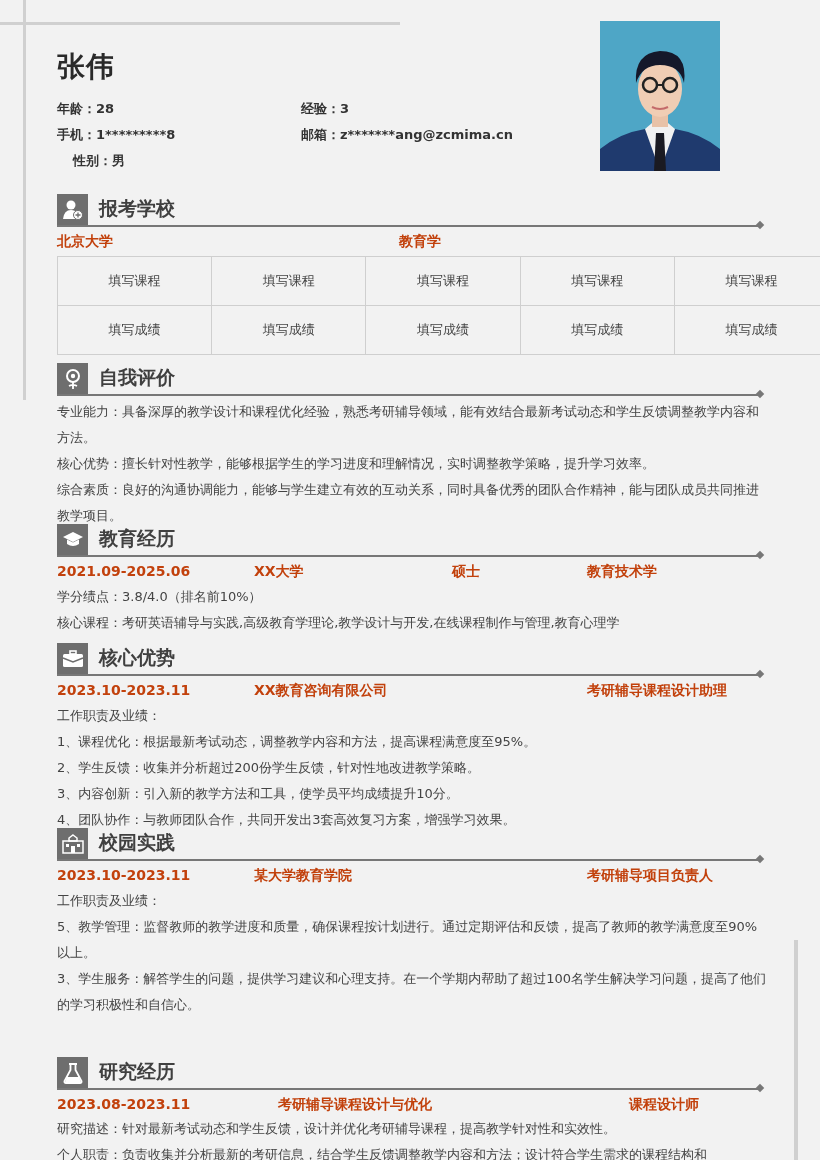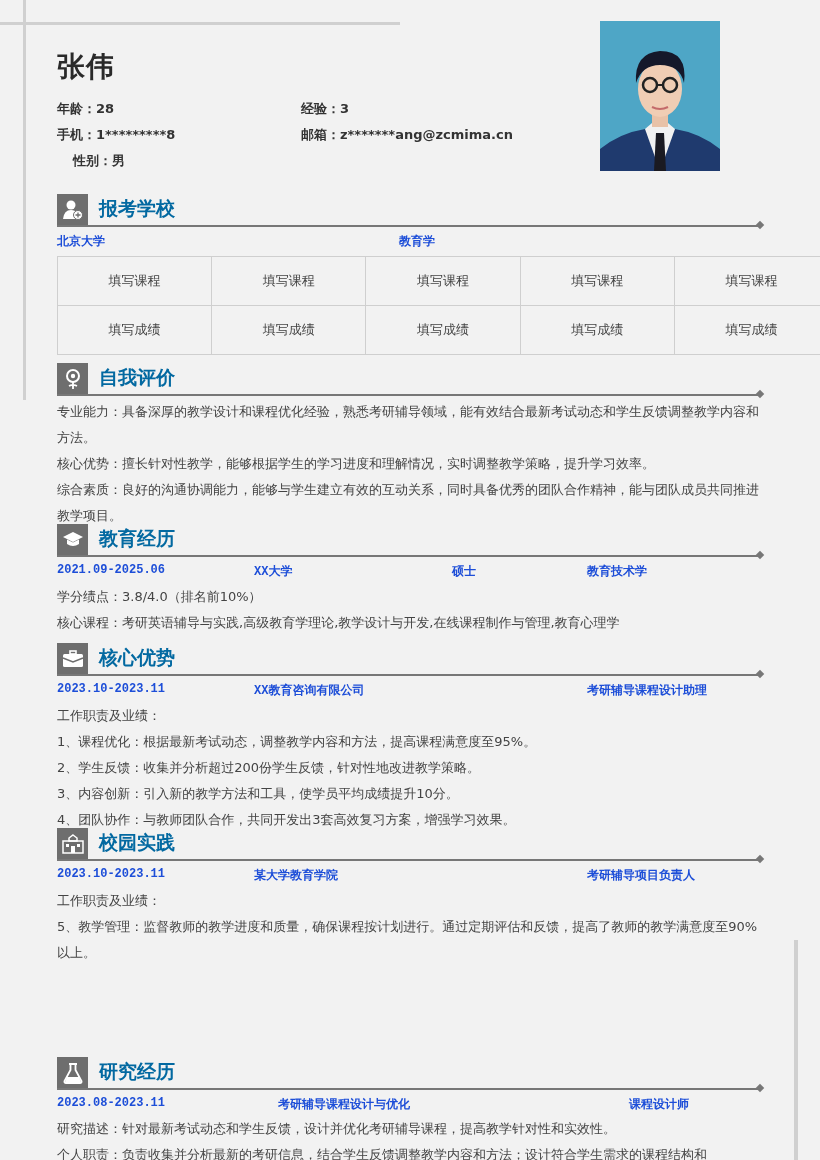--- a/index.html
+++ b/index.html
@@ -8,25 +8,25 @@
   .deco-v-left { position:absolute; left:23px; top:0; width:3px; height:400px; background:#d0d0d0; }
   .deco-h-top { position:absolute; left:0; top:22px; width:400px; height:3px; background:#d0d0d0; }
   .deco-v-right { position:absolute; left:794px; top:940px; width:4px; height:220px; background:#d0d0d0; }
 
   .name { position:absolute; left:57px; top:36px; font-size:28px; font-weight:bold; color:#2a2a2a; letter-spacing:1px;margin-top:12px; }
   .info { position:absolute; font-size:13px; font-weight:bold; color:#333; }
   .photo { position:absolute; left:600px; top:21px; width:120px; height:150px; background:#4aa3c4; overflow:hidden; }
 
   .section-head { position:absolute; left:57px; width:708px; height:31px; }
   .section-head .ico { position:absolute; left:0; top:0; width:31px; height:31px; background:#6e6e6e; display:flex; align-items:center; justify-content:center; }
-  .section-head .title { position:absolute; left:42px; top:2px; font-size:19px; font-weight:bold; color:#0369a1; }
+  .section-head .title { position:absolute; left:42px; top:2px; font-size:19px; font-weight:bold; color:#404040; }
   .section-head .line { position:absolute; left:0; top:31px; width:704px; height:2px; background:#777; }
   .section-head .dot { position:absolute; left:700px; top:28px; width:6px; height:6px; background:#777; transform:rotate(45deg); }
 
-  .row { position:absolute; font-size:12px; font-weight:bold; color:#1d4ed8;font-family:Liberation Mono, monospace; }
+  .row { position:absolute; font-size:14px; font-weight:bold; color:#c2410c; }
   .txt { position:absolute; left:57px; font-size:13px; color:#444; line-height:26px; width:710px; }
 
   table.grades { position:absolute; left:57px; top:256px; width:772px; height:94px; border-collapse:collapse; }
   table.grades td { border:1px solid #cfcfcf; text-align:center; font-size:13px; color:#444; width:20%; height:46px; }
 </style>
 </head>
 <body>
 
 <div class="deco-v-left"></div>
 <div class="deco-h-top"></div>
@@ -165,20 +165,21 @@
   <div class="title">校园实践</div>
   <div class="line"></div>
   <div class="dot"></div>
 </div>
 <div class="row" style="left:57px;top:867px;">2023.10-2023.11</div>
 <div class="row" style="left:254px;top:867px;">某大学教育学院</div>
 <div class="row" style="left:587px;top:867px;">考研辅导项目负责人</div>
 <div class="txt" style="top:888px;">
   <div>工作职责及业绩：</div>
   <div>5、教学管理：监督教师的教学进度和质量，确保课程按计划进行。通过定期评估和反馈，提高了教师的教学满意度至90%以上。</div>
+  <div>3、学生服务：解答学生的问题，提供学习建议和心理支持。在一个学期内帮助了超过100名学生解决学习问题，提高了他们的学习积极性和自信心。</div>
 </div>
 
 <div class="section-head" style="top:1057px;">
   <div class="ico">
     <svg width="20" height="22" viewBox="0 0 20 22">
         <path d="M6 2 H14 M7.5 2 V8 L1.5 19 Q1 21 3 21 H17 Q19 21 18.5 19 L12.5 8 V2" fill="none" stroke="#fff" stroke-width="1.8"></path>
         <path d="M4 15 H16 L18 20 H2 Z" fill="#fff"></path>
       </svg>
   </div>
   <div class="title">研究经历</div>

